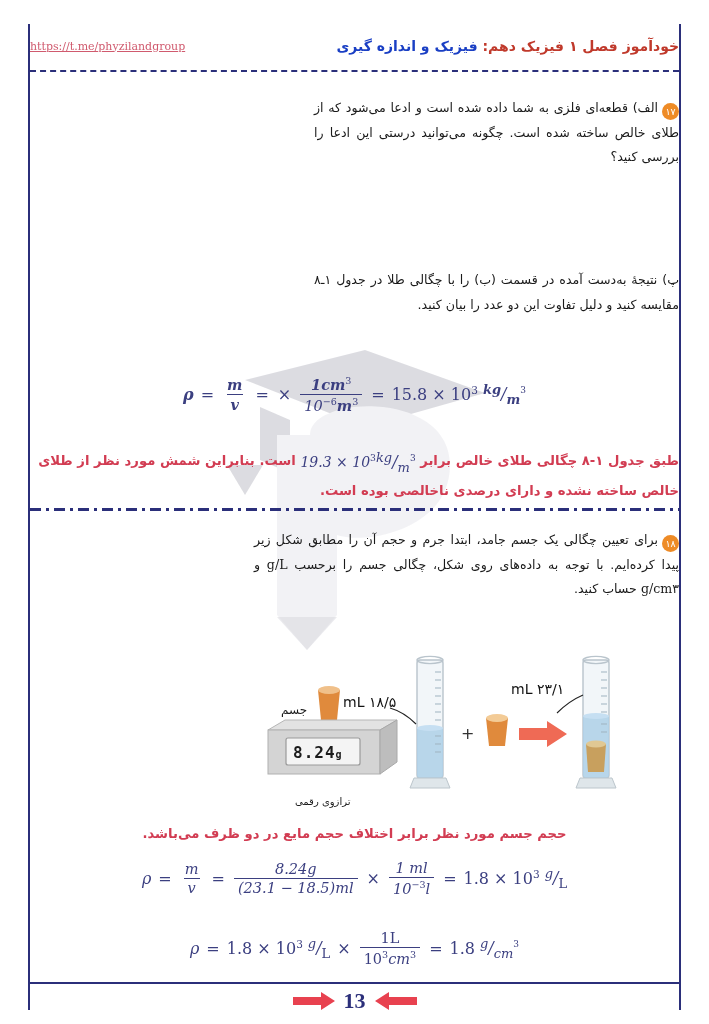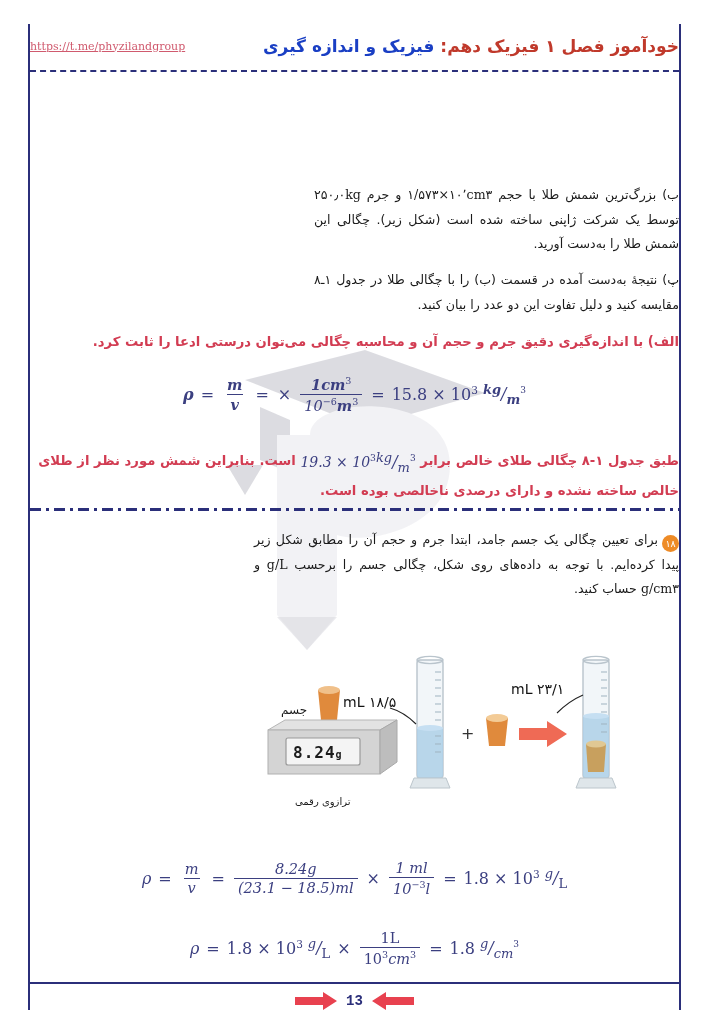--- a/index.html
+++ b/index.html
@@ -36,21 +36,21 @@
 
   
   .header {
     position: absolute;
     left: 30px; right: 30px; top: 26px; height: 40px;
     display: flex; align-items: center; justify-content: space-between;
     direction: rtl;
     z-index: 3;
   }
   .header-title {
-    font-size: 17px; font-weight: bold;
+    font-size: 14px; font-weight: bold;
     color: #c0392b; letter-spacing: -.2px;
     white-space: nowrap;
   }
   .header-title .blue { color: #1a3fc4; }
   .header-link {
     direction: ltr;
     font-family: "DejaVu Serif", "Liberation Serif", serif;
     font-size: 11px;
     color: #d05a6e;
     text-decoration: underline;
@@ -170,22 +170,22 @@
   
   .footer {
     position: absolute;
     left: 0; right: 0; bottom: 6px;
     height: 34px;
     display: flex; align-items: center; justify-content: center;
     gap: 9px;
     z-index: 3;
   }
   .page-num {
-    font-family: Liberation Mono, monospace;
-    font-size: 14px; font-weight: bold; color: #2b2f7a;
+    font-family: Liberation Serif, serif;
+    font-size: 22px; font-weight: bold; color: #2b2f7a;
   }
   .arrow { display: block; }
 </style>
 </head>
 <body>
 
 <div id="page">
 
   <div class="frame-left"></div>
   <div class="frame-right"></div>
@@ -208,32 +208,27 @@
   <div class="header">
     <div class="header-title">
       <span>خودآموز فصل ۱ فیزیک دهم:</span>
       <span class="blue">فیزیک و اندازه گیری</span>
     </div>
     <a class="header-link" href="#">https://t.me/phyzilandgroup</a>
   </div>
 
   <div class="sep-dashed" style="top:70px;"></div>
 
-
-  <div class="block qtext" style="right:30px; top:183px; width:365px;">
-    <span>ب) بزرگ‌ترین شمش طلا با حجم</span>
-    <span class="ltr">۱/۵۷۳×۱۰٬cm٣</span>
-    <span>و جرم</span>
-    <span class="ltr">۲۵۰٫۰kg</span>
-    <span>توسط یک شرکت ژاپنی ساخته شده است (شکل زیر). چگالی این شمش طلا را به‌دست آورید.</span>
-  </div>
+  <div class="block qtext" style="right:30px; top:96px; width:365px;">
+    <span class="qbadge">۱۷</span><span>الف) قطعه‌ای فلزی به شما داده شده است و ادعا می‌شود که از طلای خالص ساخته شده است. چگونه می‌توانید درستی این ادعا را بررسی کنید؟</span>
+  </div>
+
 
   <div class="block qtext" style="right:30px; top:268px; width:365px;">پ) نتیجهٔ به‌دست آمده در قسمت (ب) را با چگالی طلا در جدول ۱ـ۸ مقایسه کنید و دلیل تفاوت این دو عدد را بیان کنید.</div>
 
-  <div class="block answer answer-right" style="right:30px; top:330px; width:650px;">الف) با اندازه‌گیری دقیق جرم و حجم آن و محاسبه چگالی می‌توان درستی ادعا را ثابت کرد.</div>
 
   <div class="block formula" style="left:0; right:0; top:375px;">
     <span class="bold-i">ρ</span>
     <span class="op">=</span>
     <span class="frac">
       <span class="num bold-i">m</span>
       <span class="den bold-i">v</span>
     </span>
     <span class="op">=</span>
     <span class="op">×</span>
@@ -338,20 +333,21 @@
         <line x1="28" y1="72" x2="34" y2="72"></line>
           <line x1="28" y1="80" x2="34" y2="80"></line>
       </g>
     </svg>
     <div class="fig-num" style="left:256px; top:33px;">۲۳/۱ mL</div>
     <svg style="position:absolute; left:300px; top:45px;" width="30" height="24">
       <path d="M28 2 Q14 8 2 20" stroke="#222" stroke-width="1.1" fill="none"></path>
     </svg>
   </div>
 
+  <div class="block answer answer-center" style="left:30px; right:30px; top:822px;">حجم جسم مورد نظر برابر اختلاف حجم مایع در دو ظرف می‌باشد.</div>
 
   <div class="block formula" style="left:0; right:0; top:860px;">
     <span>ρ</span>
     <span class="op">=</span>
     <span class="frac">
       <span class="num">m</span>
       <span class="den">v</span>
     </span>
     <span class="op">=</span>
     <span class="frac">

